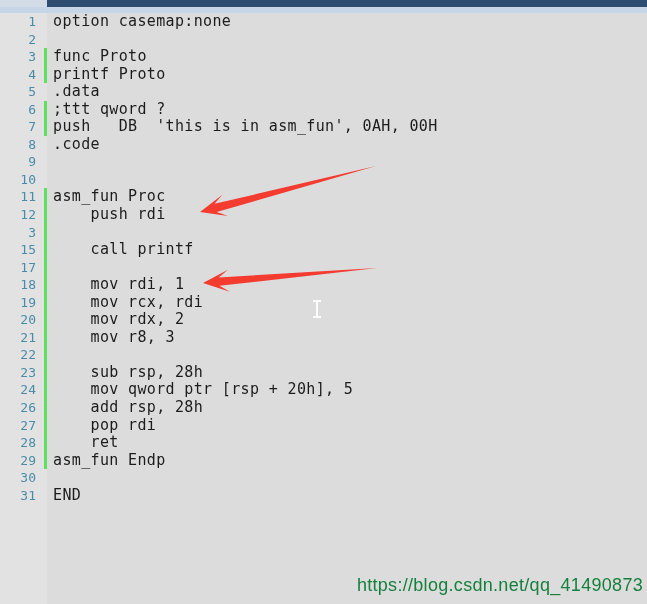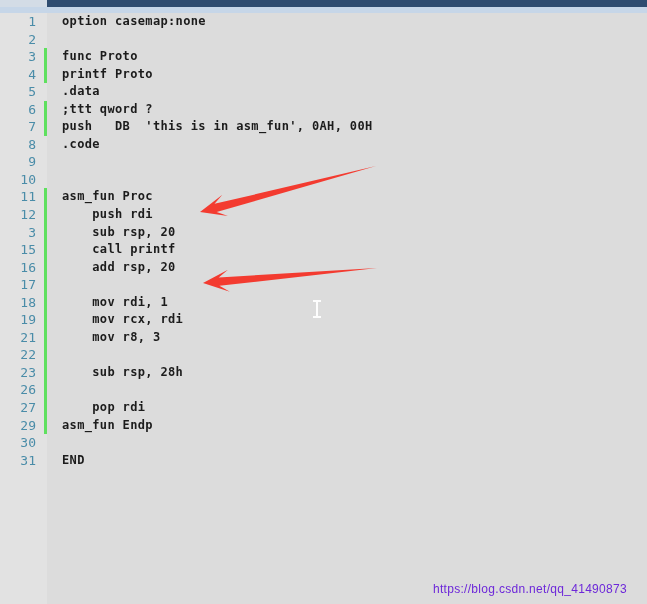--- a/index.html
+++ b/index.html
@@ -75,25 +75,24 @@
   .marker {
     position: absolute;
     left: 44px; top: 0;
     width: 3px;
     height: 17.55px;
     background: #5fe05f;
   }
   .marker.off { background: transparent; }
   .codetext {
     position: absolute;
-    left: 62px; top: 0;
-    font-size: 12px;
+    left: 53px; top: 0;
+    font-size: 15px;
     color: #1c1c1c;
     letter-spacing: 0.35px;
-    font-weight: bold;
   }
 
   
   .arrow-layer {
     position: absolute;
     left: 0; top: 0;
     width: 647px; height: 604px;
     pointer-events: none;
   }
 
@@ -116,25 +115,25 @@
     position: absolute;
     left: 0; width: 8px; height: 2px;
     background: #fdfdfd;
   }
   .ibeam .cap.top { top: 1px; }
   .ibeam .cap.bot { bottom: 1px; }
 
   
   .watermark {
     position: absolute;
-    right: 20px;
+    right: 4px;
     bottom: 8px;
     font-family: "Liberation Sans", sans-serif;
-    font-size: 12px;
-    color: #6d28d9;
+    font-size: 18px;
+    color: #15803d;
     letter-spacing: 0.3px;
   }
 </style>
 </head>
 <body>
 
 <div id="screenshot">
 
   <div class="titlebar-dark"></div>
   <div class="titlebar-light"></div>
@@ -148,31 +147,33 @@
         <div class="line"><span class="lineno">3</span><span class="marker"></span><span class="codetext">func Proto</span></div>
         <div class="line"><span class="lineno">4</span><span class="marker"></span><span class="codetext">printf Proto</span></div>
         <div class="line"><span class="lineno">5</span><span class="marker off"></span><span class="codetext">.data</span></div>
         <div class="line"><span class="lineno">6</span><span class="marker"></span><span class="codetext">;ttt qword ?</span></div>
         <div class="line"><span class="lineno">7</span><span class="marker"></span><span class="codetext">push   DB  'this is in asm_fun', 0AH, 00H</span></div>
         <div class="line"><span class="lineno">8</span><span class="marker off"></span><span class="codetext">.code</span></div>
         <div class="line"><span class="lineno">9</span><span class="marker off"></span><span class="codetext"></span></div>
         <div class="line"><span class="lineno">10</span><span class="marker off"></span><span class="codetext"></span></div>
         <div class="line"><span class="lineno">11</span><span class="marker"></span><span class="codetext">asm_fun Proc</span></div>
         <div class="line"><span class="lineno">12</span><span class="marker"></span><span class="codetext">    push rdi</span></div>
-        <div class="line"><span class="lineno">3</span><span class="marker"></span><span class="codetext">    sub rsp, 20</span></div>
+        <div class="line"><span class="lineno">3</span><span class="marker"></span></div>
         <div class="line"><span class="lineno">15</span><span class="marker"></span><span class="codetext">    call printf</span></div>
-        <div class="line"><span class="lineno">16</span><span class="marker"></span><span class="codetext">    add rsp, 20</span></div>
         <div class="line"><span class="lineno">17</span><span class="marker"></span><span class="codetext"></span></div>
         <div class="line"><span class="lineno">18</span><span class="marker"></span><span class="codetext">    mov rdi, 1</span></div>
         <div class="line"><span class="lineno">19</span><span class="marker"></span><span class="codetext">    mov rcx, rdi</span></div>
+        <div class="line"><span class="lineno">20</span><span class="marker"></span><span class="codetext">    mov rdx, 2</span></div>
         <div class="line"><span class="lineno">21</span><span class="marker"></span><span class="codetext">    mov r8, 3</span></div>
         <div class="line"><span class="lineno">22</span><span class="marker"></span></div>
         <div class="line"><span class="lineno">23</span><span class="marker"></span><span class="codetext">    sub rsp, 28h</span></div>
-        <div class="line"><span class="lineno">26</span><span class="marker"></span></div>
+        <div class="line"><span class="lineno">24</span><span class="marker"></span><span class="codetext">    mov qword ptr [rsp + 20h], 5</span></div>
+        <div class="line"><span class="lineno">26</span><span class="marker"></span><span class="codetext">    add rsp, 28h</span></div>
         <div class="line"><span class="lineno">27</span><span class="marker"></span><span class="codetext">    pop rdi</span></div>
+        <div class="line"><span class="lineno">28</span><span class="marker"></span><span class="codetext">    ret</span></div>
         <div class="line"><span class="lineno">29</span><span class="marker"></span><span class="codetext">asm_fun Endp</span></div>
         <div class="line"><span class="lineno">30</span><span class="marker off"></span><span class="codetext"></span></div>
         <div class="line"><span class="lineno">31</span><span class="marker off"></span><span class="codetext">END</span></div>
       </div>
   </div>
 
   <svg class="arrow-layer" width="647" height="604" viewBox="0 0 647 604">
       <polygon points="200.00,212.00 227.94,216.07 216.66,211.99 376.00,166.00 214.53,203.86 222.37,194.78" fill="#f33b30"></polygon>
       <polygon points="203.00,283.00 229.85,291.73 219.42,285.80 377.00,268.00 218.70,277.43 227.96,269.81" fill="#f33b30"></polygon>
     </svg>

